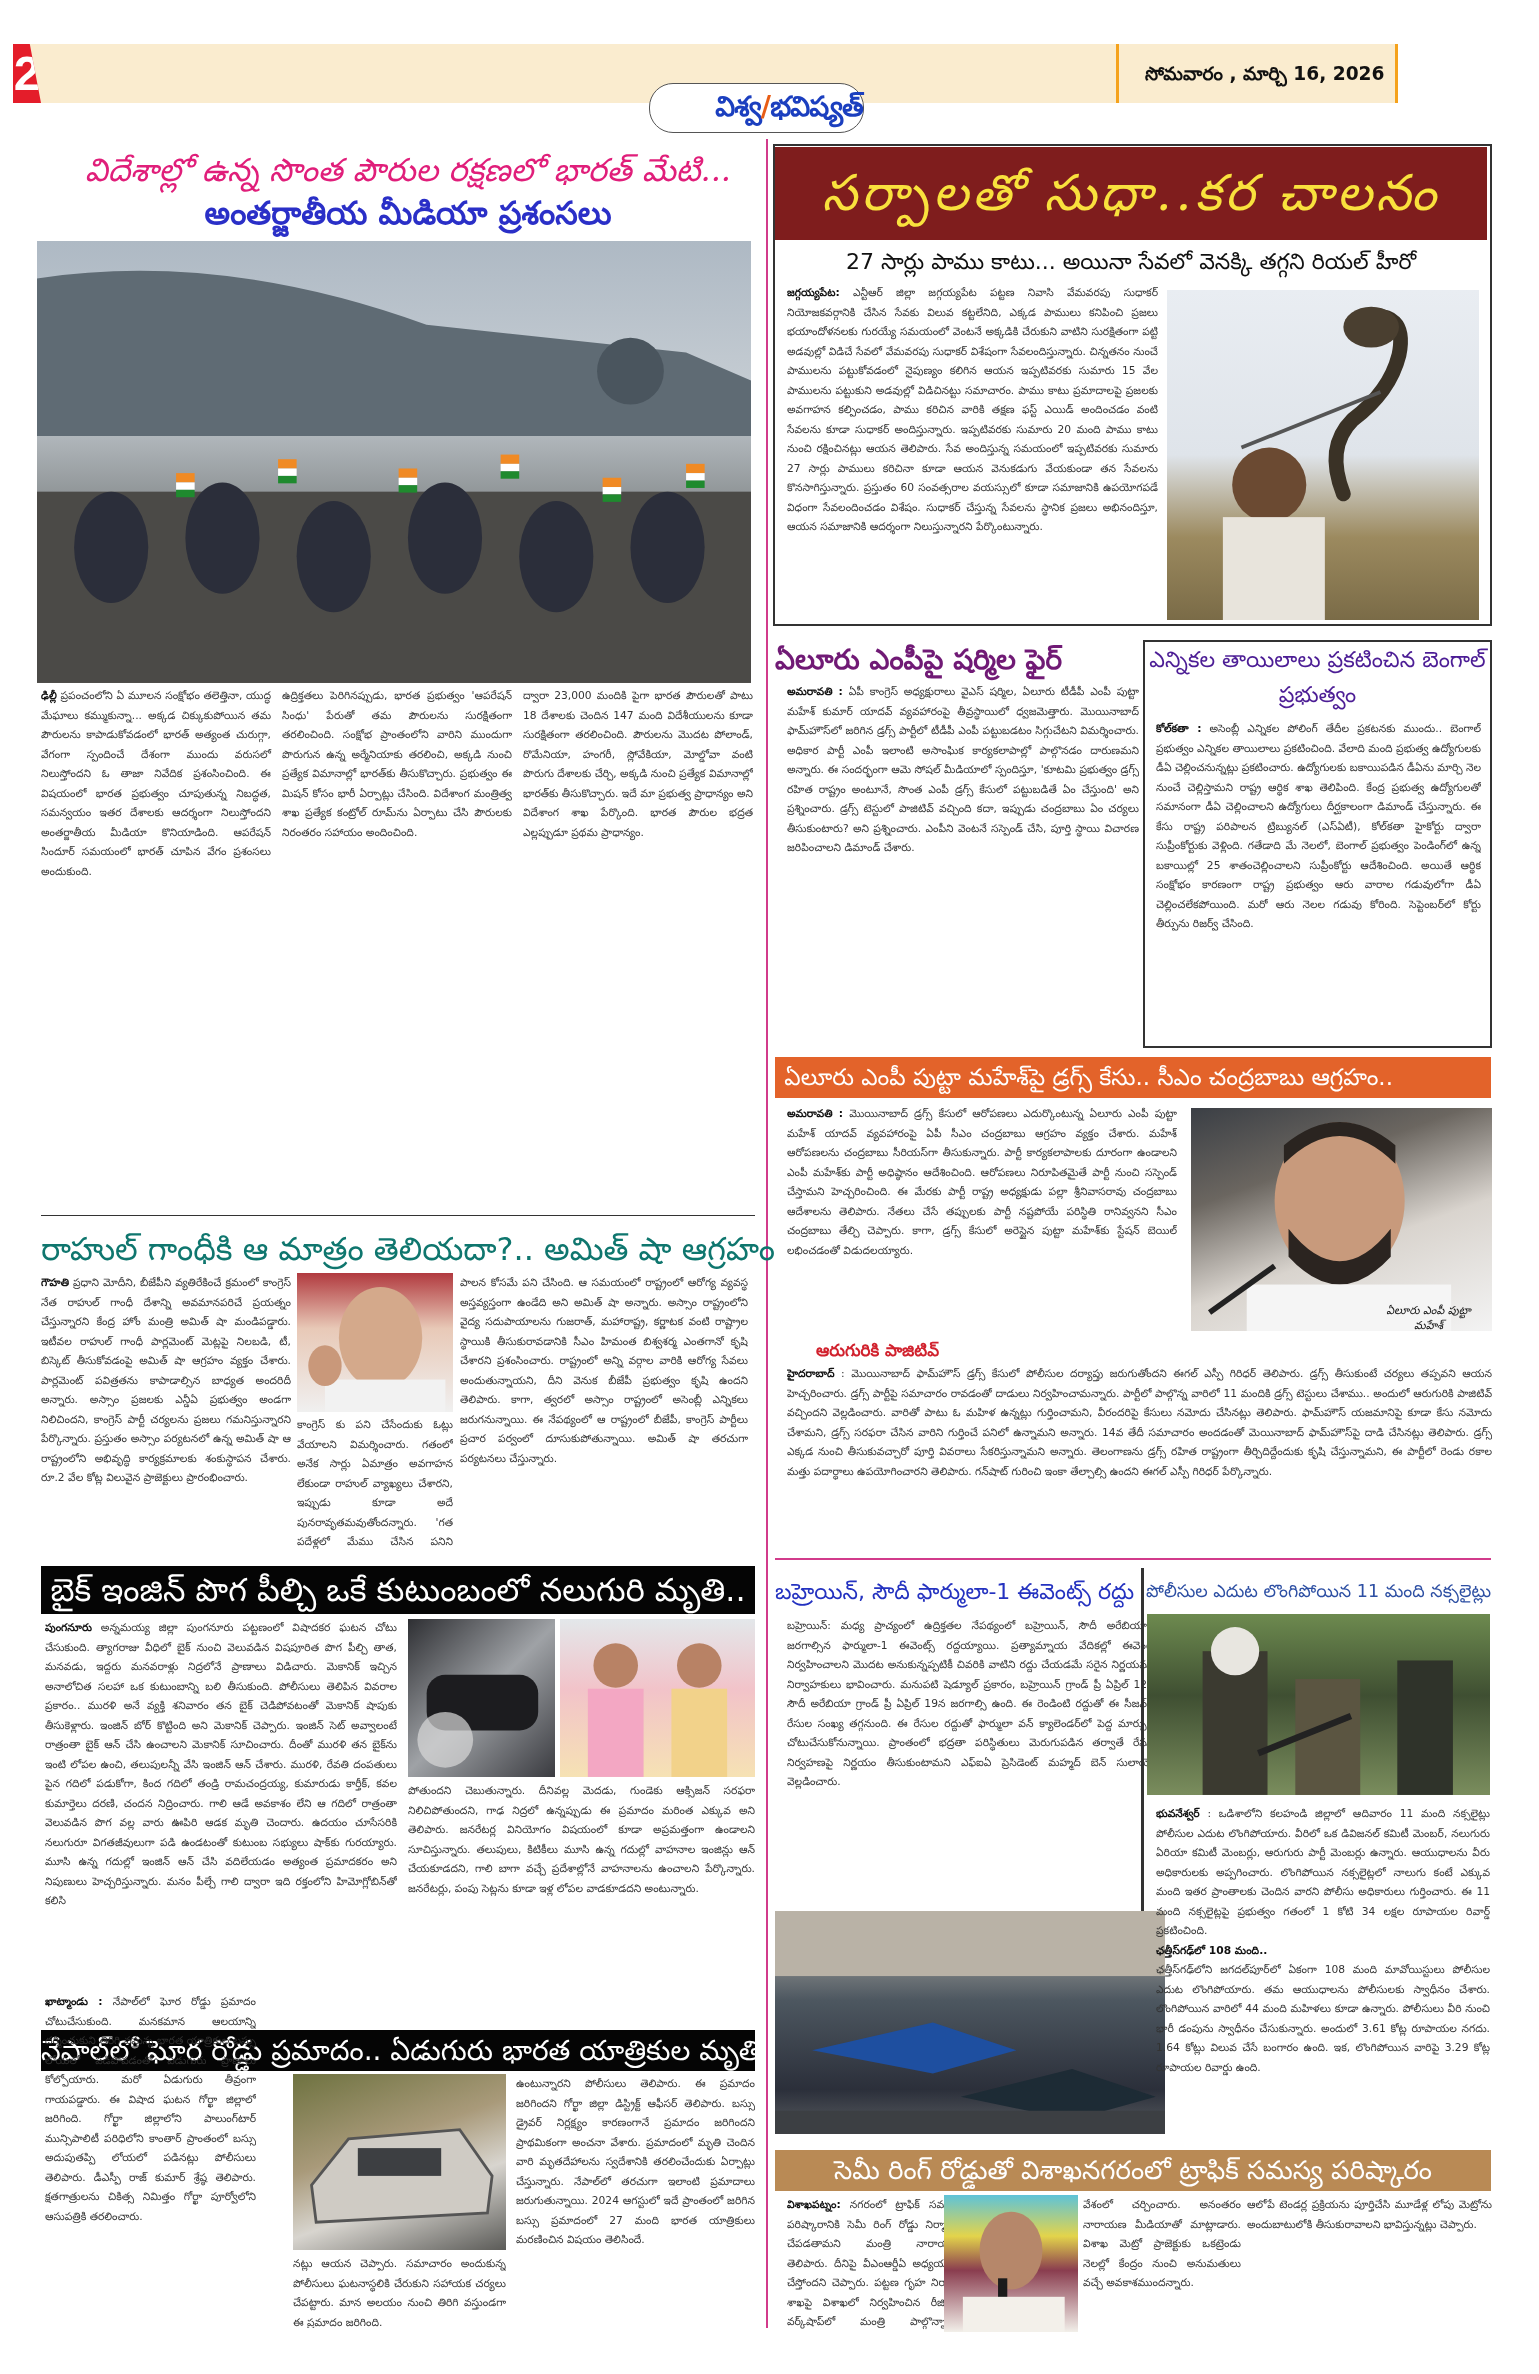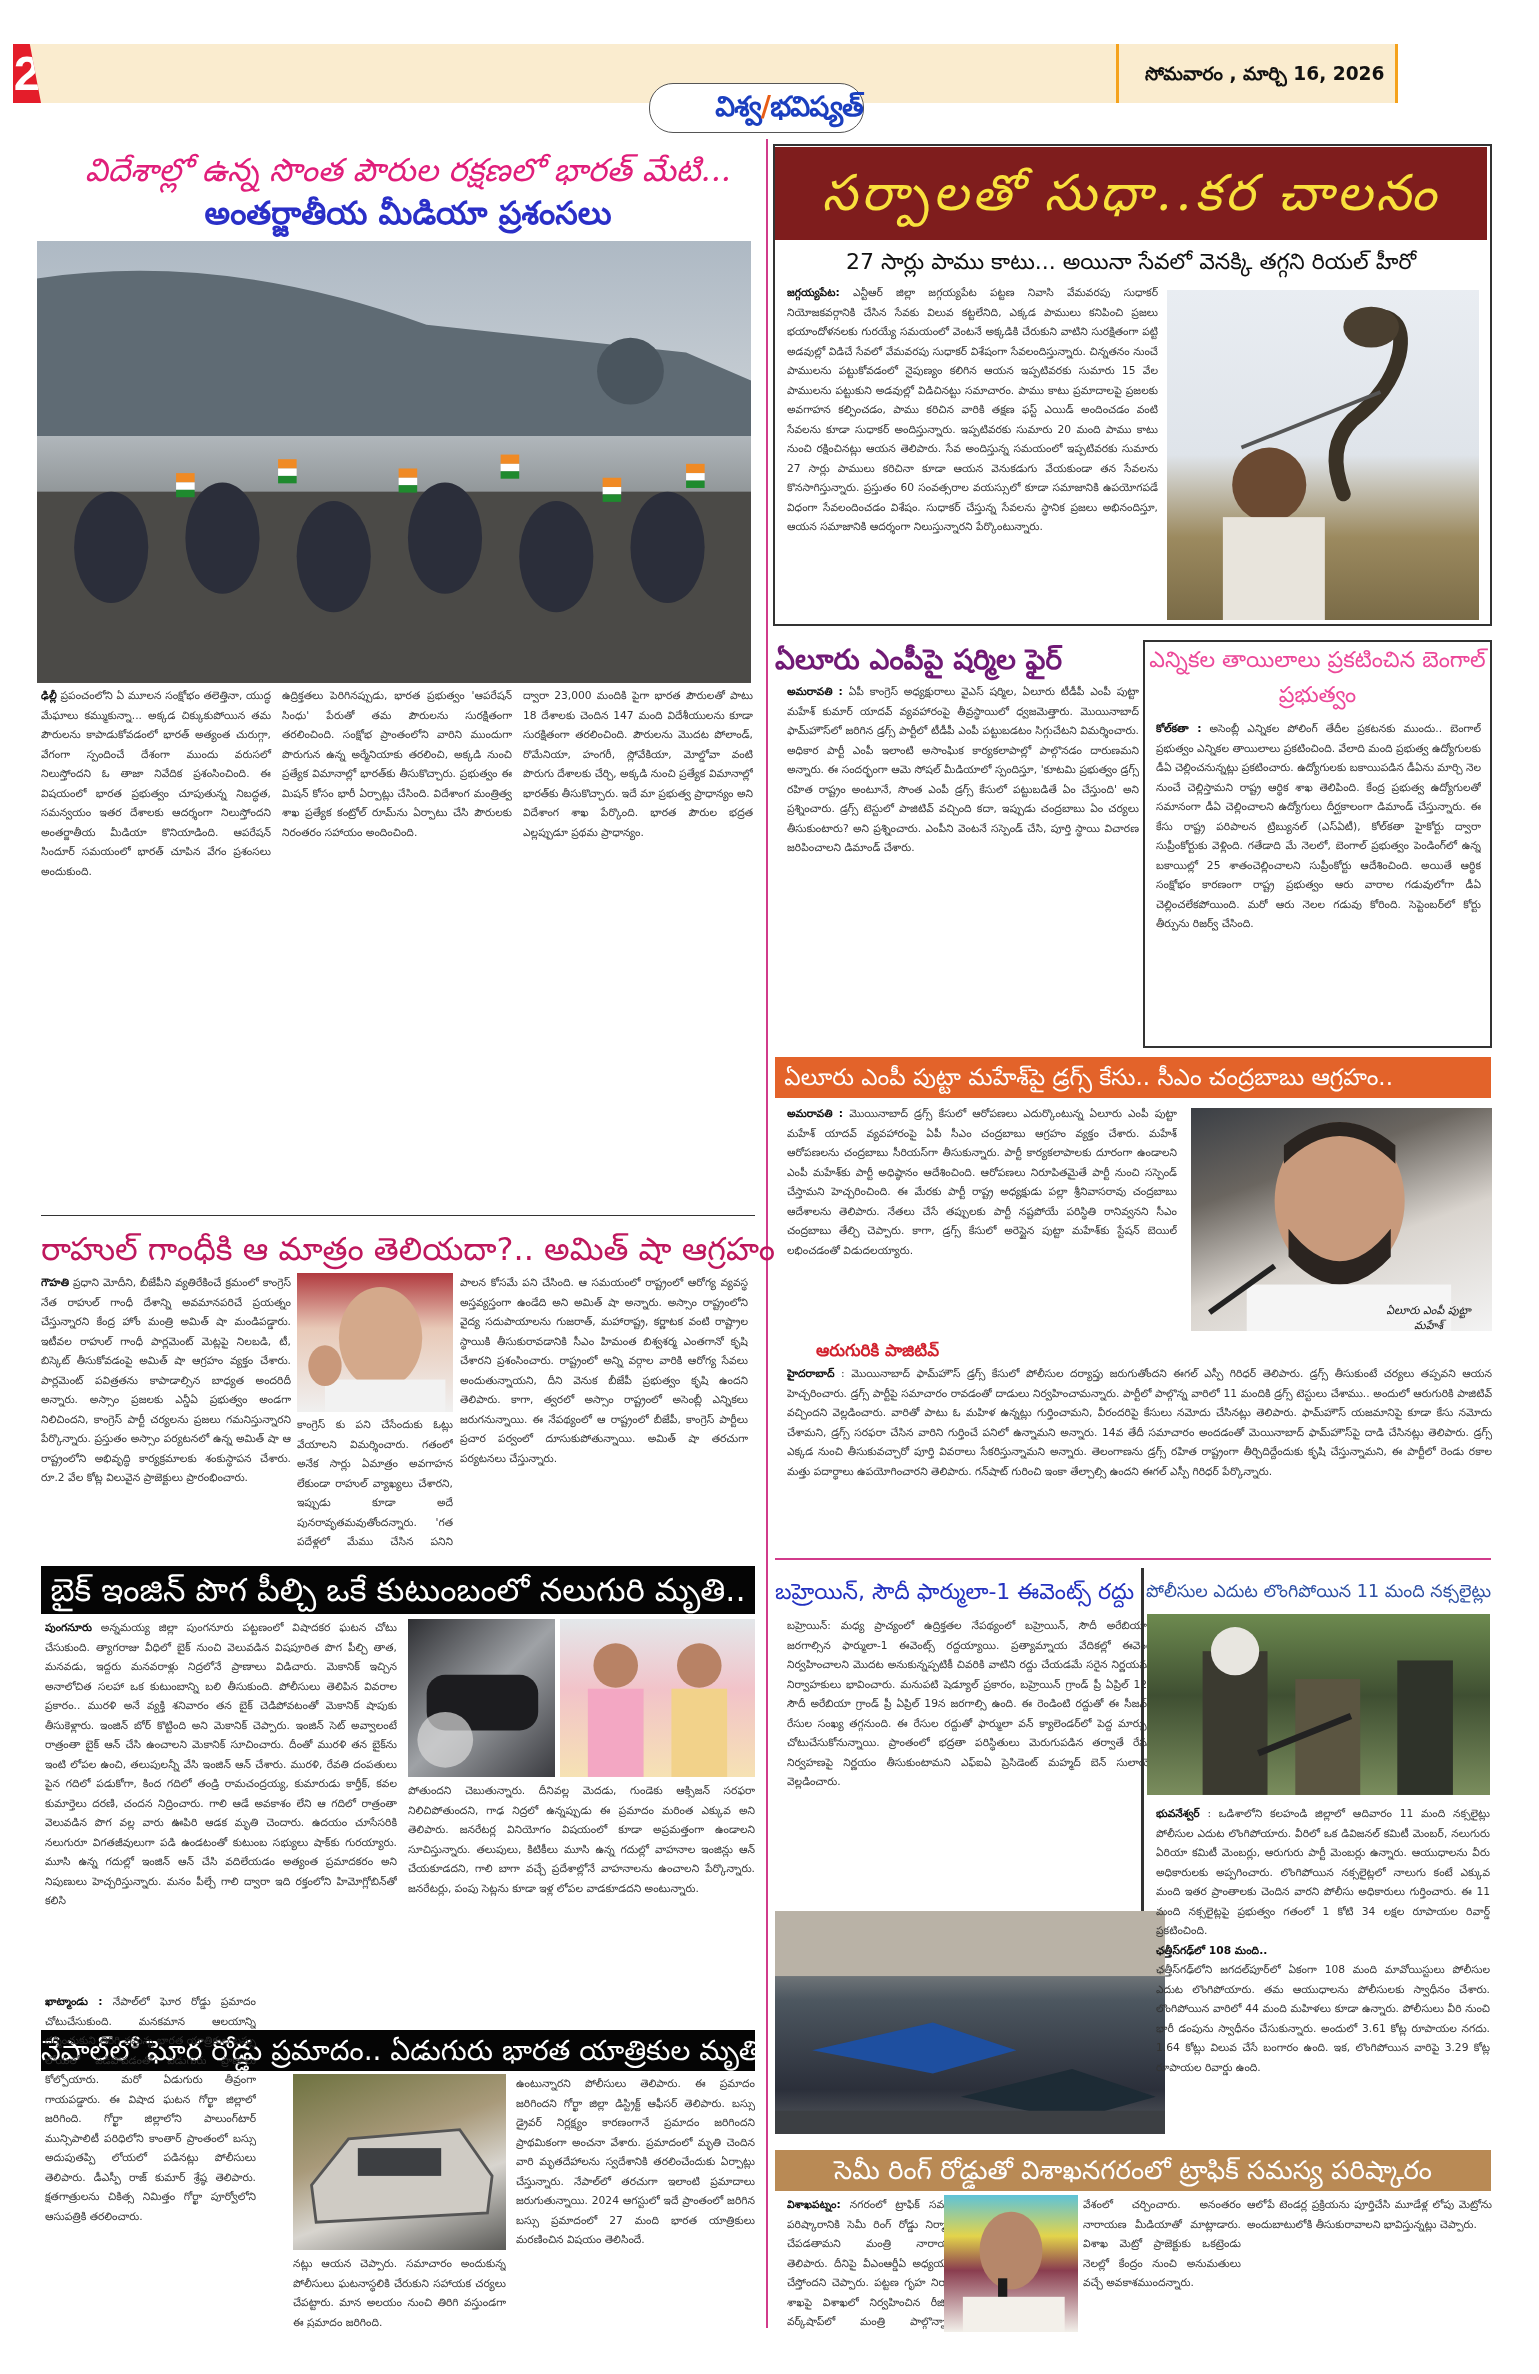--- a/index.html
+++ b/index.html
@@ -33,33 +33,33 @@
   .snake-sub { position: absolute; left: 775px; top: 239px; width: 712px; height: 46px; font: 22px/46px "DejaVu Sans", sans-serif; text-align: center; color: #111; }
   .snake-text { position: absolute; left: 787px; top: 283px; width: 371px; }
   .snake-photo { left: 1167px; top: 290px; width: 312px; height: 330px; background: linear-gradient(180deg,#e9edf2 0%,#dfe4ea 50%,#9c8a5f 75%,#7a6b47 100%); }
 
   
   .sharm-h { position: absolute; left: 775px; top: 638px; width: 371px; font: bold 28px/43px "DejaVu Sans", sans-serif; color: #701a75; text-align: left; }
   .sharm-text { position: absolute; left: 787px; top: 682px; width: 352px; }
 
   
   .bengal-box { position: absolute; left: 1143px; top: 640px; width: 349px; height: 408px; border: 2.8px solid #333; }
-  .bengal-h { position: absolute; left: 1146px; top: 642px; width: 343px; font: 22px/35px "DejaVu Sans", sans-serif; text-align: center; color: #ec4899; }
+  .bengal-h { position: absolute; left: 1146px; top: 642px; width: 343px; font: 22px/35px "DejaVu Sans", sans-serif; text-align: center; color: #4c1d95; }
   .bengal-text { position: absolute; left: 1156px; top: 719px; width: 325px; }
 
   
   .drug-banner { position: absolute; left: 775px; top: 1057px; width: 716px; height: 41px; background: #e3632a; color: #fff; font: 23px/41px "DejaVu Sans", sans-serif; padding-left: 9.3px; white-space: nowrap; overflow: hidden; }
   .drug-text { position: absolute; left: 787px; top: 1104px; width: 390px; }
   .drug-photo { left: 1191px; top: 1108px; width: 301px; height: 223px; background: linear-gradient(160deg,#3b3f45 0%,#6b6660 30%,#d9d4ce 60%,#f3f3f3 100%); }
   .drug-caption { position: absolute; left: 1373px; top: 1303px; width: 111px; font-size: 11px; line-height: 15px; color: #111; text-align: center; font-style: italic; }
   .drug-sub { position: absolute; left: 816px; top: 1336px; font: bold 16.7px/28px "DejaVu Sans", sans-serif; color: #d1212d; }
   .drug-text2 { position: absolute; left: 787px; top: 1364px; width: 705px; }
 
   
-  .amit-h { position: absolute; left: 37px; top: 1223px; width: 742px; font: 32px/52px "DejaVu Sans", sans-serif; color: #be185d; text-align: center; }
+  .amit-h { position: absolute; left: 37px; top: 1223px; width: 742px; font: 32px/52px "DejaVu Sans", sans-serif; color: #0f766e; text-align: center; }
   .amit-text1 { position: absolute; left: 41px; top: 1273px; width: 250px; }
   .amit-photo { left: 297px; top: 1273px; width: 156px; height: 139px; background: linear-gradient(180deg,#b13a3f 0%,#e8c9b7 40%,#f0f0f0 100%); }
   .amit-text2 { position: absolute; left: 297px; top: 1415px; width: 156px; }
   .amit-text3 { position: absolute; left: 460px; top: 1273px; width: 288px; }
 
   
   .bike-banner { position: absolute; left: 41px; top: 1566px; width: 714px; height: 48px; background: #050505; color: #fff; font: 32px/48px "DejaVu Sans", sans-serif; text-align: center; white-space: nowrap; overflow: hidden; }
   .bike-text1 { position: absolute; left: 45px; top: 1618px; width: 352px; }
   .bike-photo1 { left: 408px; top: 1619px; width: 147px; height: 158px; background: linear-gradient(135deg,#2e2f33 0%,#9fa2a6 50%,#3a3b40 100%); }
   .bike-photo2 { left: 560px; top: 1619px; width: 195px; height: 158px; background: linear-gradient(180deg,#e3e7ea 0%,#f2c3c9 45%,#f6e2b4 100%); }

